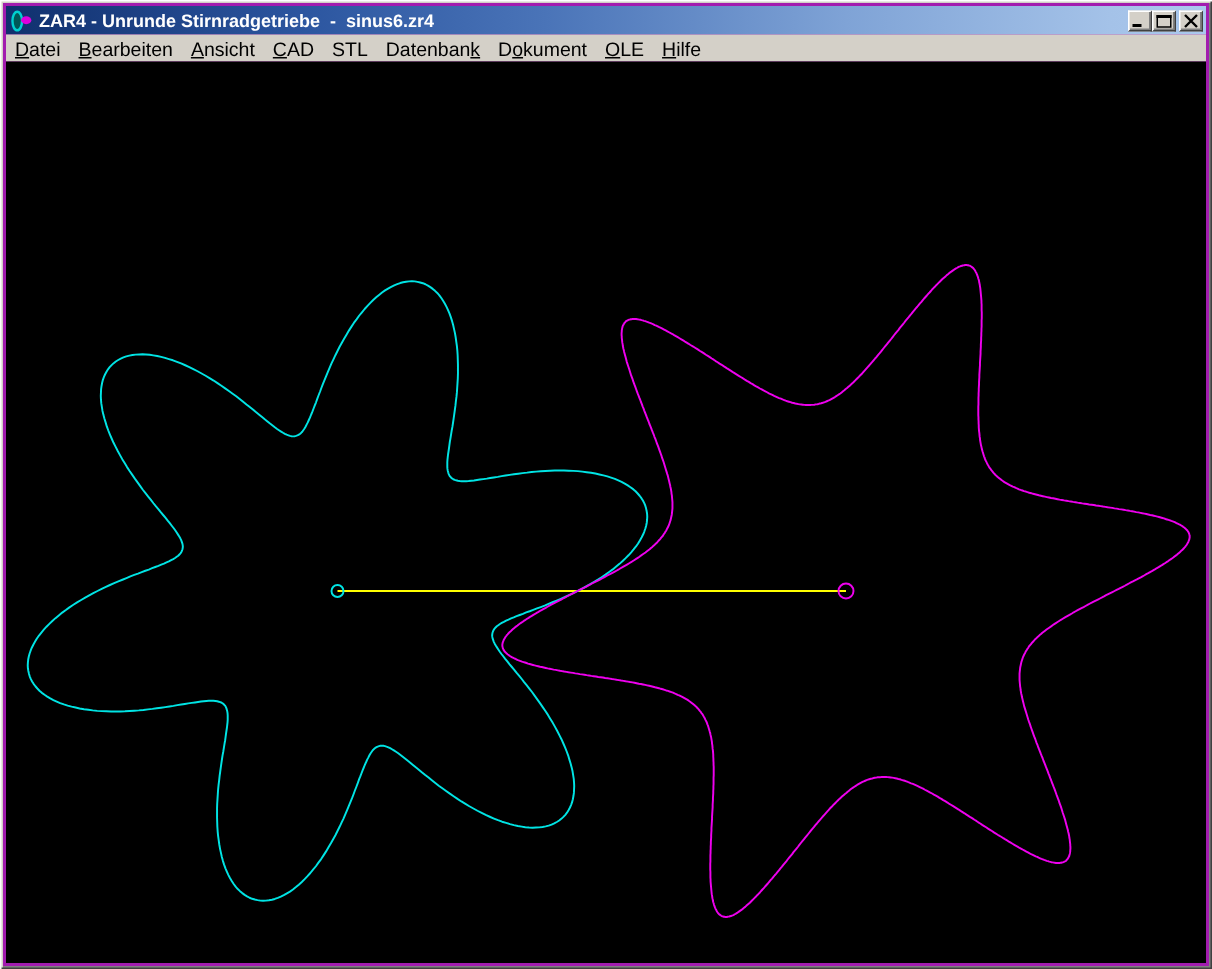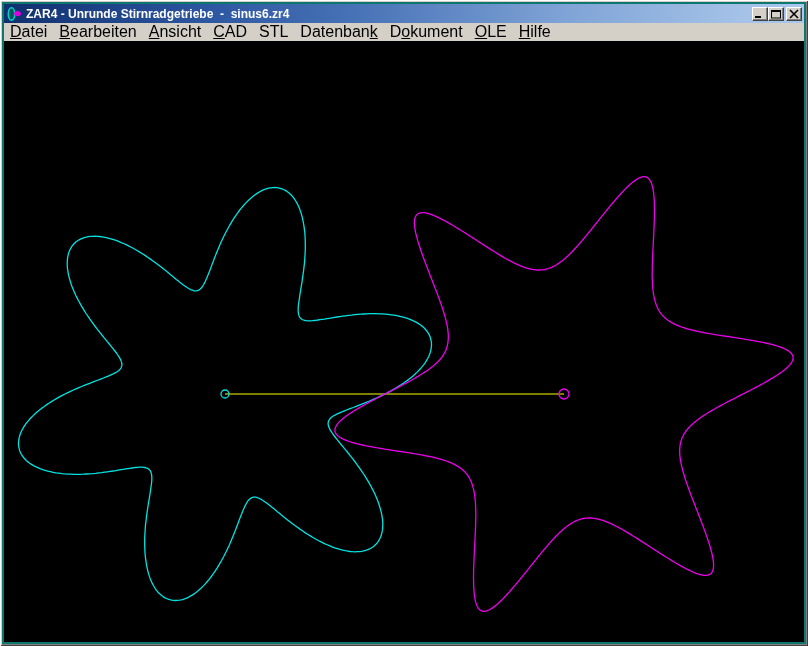--- a/index.html
+++ b/index.html
@@ -1,19 +1,19 @@
 <!DOCTYPE html>
 <html><head>
 <meta charset="utf-8">
 <style>
   html,body{margin:0;padding:0;background:#808080;}
   *{box-sizing:border-box;}
   .window{
     width:808px;height:646px;position:relative;
-    background:#0f766e;
+    background:#a21caf;
     box-shadow: inset 1px 1px 0 #ffffff, inset -1px -1px 0 #404040,
                 inset 2px 2px 0 #d4d0c8, inset -2px -2px 0 #808080;
     font-family:"Liberation Sans", sans-serif;
   }
   .titlebar{
     position:absolute;left:4px;top:4px;width:800px;height:19px;
     background:linear-gradient(to right,#10306e 0%,#2c56a0 25%,#4a74b8 45%,#7fa3d6 70%,#a4c2e8 92%,#aac8ee 100%);
     display:flex;align-items:center;overflow:hidden;
   }
   .app-icon{width:16px;height:16px;margin-left:2px;flex:0 0 auto;}
@@ -26,21 +26,21 @@
     width:16px;height:14px;background:#d4d0c8;position:relative;
     border:1px solid;border-color:#ffffff #404040 #404040 #ffffff;
     box-shadow: inset -1px -1px 0 #808080;
     display:flex;align-items:center;justify-content:center;
     padding:0;margin-left:0;
   }
   .tbtn.close{margin-left:2px;}
   .menubar{
     position:absolute;left:4px;top:23px;width:800px;height:18px;
     background:#d4d0c8;display:flex;align-items:center;
-    font-size:16px;color:#000;
+    font-size:13px;color:#000;
   }
   .menu-item{padding:1px 6px;white-space:nowrap;cursor:default;}
   .client{
     position:absolute;left:4px;top:41px;width:800px;height:601px;
     background:#000000;overflow:hidden;
   }
   .client svg{display:block;}
 </style>
 </head>
 <body>

